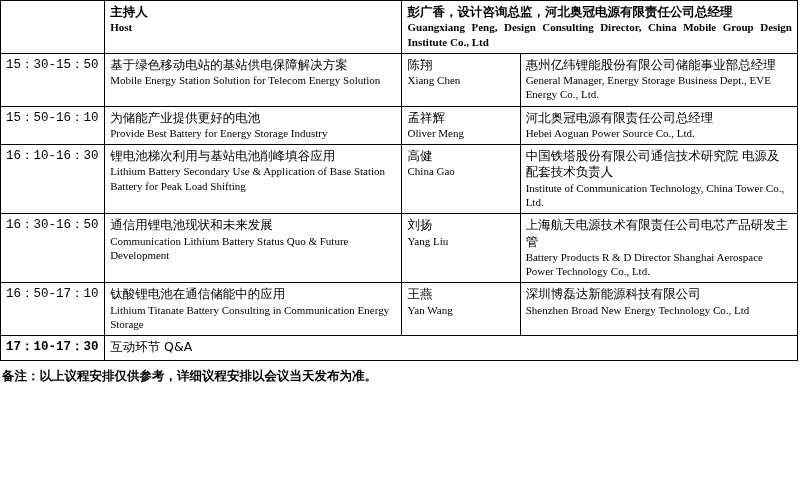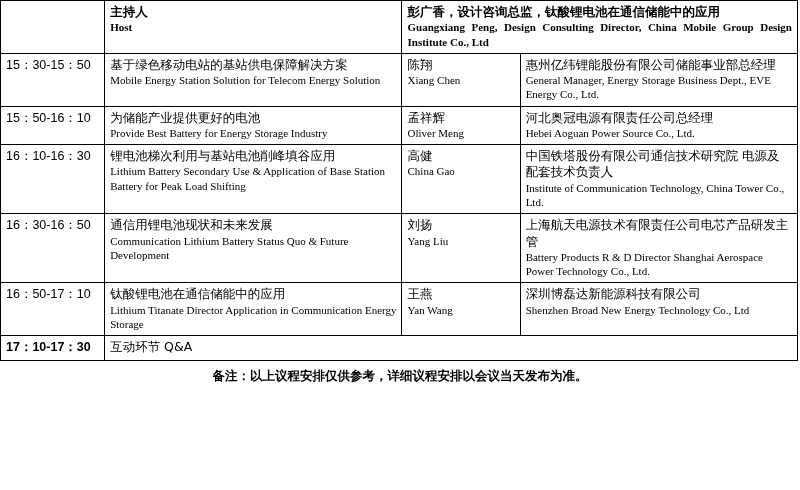--- a/index.html
+++ b/index.html
@@ -39,40 +39,39 @@
     display: block;
   }
   .en {
     font-family: "Liberation Serif", "DejaVu Serif", serif;
     font-size: 11px;
     line-height: 1.3;
     display: block;
   }
   .bold { font-weight: normal; }
   .time-cell {
-    font-family: Liberation Sans, sans-serif;
+    font-family: Liberation Mono, monospace;
     font-size: 12.5px;
     white-space: nowrap;
   }
   .row-header td { padding-top: 3px; padding-bottom: 4px; }
   .row-header .en { font-weight: bold; }
   .row-header .cn { font-weight: bold; }
   .justify { text-align: justify; }
   .qa-row td {
     font-weight: bold;
     margin-left: 30px;
   }
   .qa-row .time-cell { font-weight: bold; }
   .note {
     font-family: Liberation Serif, serif;
     font-size: 12.5px;
     font-weight: bold;
     padding: 7px 2px 0 2px;
     line-height: 1.3;
-    text-align: center;
   }
   .empty-cell { }
 </style>
 </head>
 <body>
 
 <table class="agenda-table">
   <colgroup>
     <col class="c-time">
     <col class="c-topic">
@@ -80,21 +79,21 @@
     <col class="c-org">
   </colgroup>
   <tbody>
     <tr class="row-header">
       <td class="time-cell empty-cell"></td>
       <td>
         <span class="cn bold">主持人</span>
         <span class="en bold">Host</span>
       </td>
       <td colspan="2">
-        <span class="cn bold">彭广香，设计咨询总监，钛酸锂电池在通信储能中的应用</span>
+        <span class="cn bold">彭广香，设计咨询总监，河北奥冠电源有限责任公司总经理</span>
         <span class="en bold justify">Guangxiang Peng, Design Consulting Director, China Mobile Group Design Institute Co., Ltd</span>
       </td>
     </tr>
 
     <tr>
       <td class="time-cell">15：30-15：50</td>
       <td>
         <span class="cn">基于绿色移动电站的基站供电保障解决方案</span>
         <span class="en">Mobile Energy Station Solution for Telecom Energy Solution</span>
       </td>
@@ -153,21 +152,21 @@
       <td>
         <span class="cn">上海航天电源技术有限责任公司电芯产品研发主管</span>
         <span class="en">Battery Products R &amp; D Director Shanghai Aerospace Power Technology Co., Ltd.</span>
       </td>
     </tr>
 
     <tr>
       <td class="time-cell">16：50-17：10</td>
       <td>
         <span class="cn">钛酸锂电池在通信储能中的应用</span>
-        <span class="en">Lithium Titanate Director Application in Communication Energy Storage</span>
+        <span class="en">Lithium Titanate Battery Consulting in Communication Energy Storage</span>
       </td>
       <td>
         <span class="cn">王燕</span>
         <span class="en">Yan Wang</span>
       </td>
       <td>
         <span class="cn">深圳博磊达新能源科技有限公司</span>
         <span class="en">Shenzhen Broad New Energy Technology Co., Ltd</span>
       </td>
     </tr>

